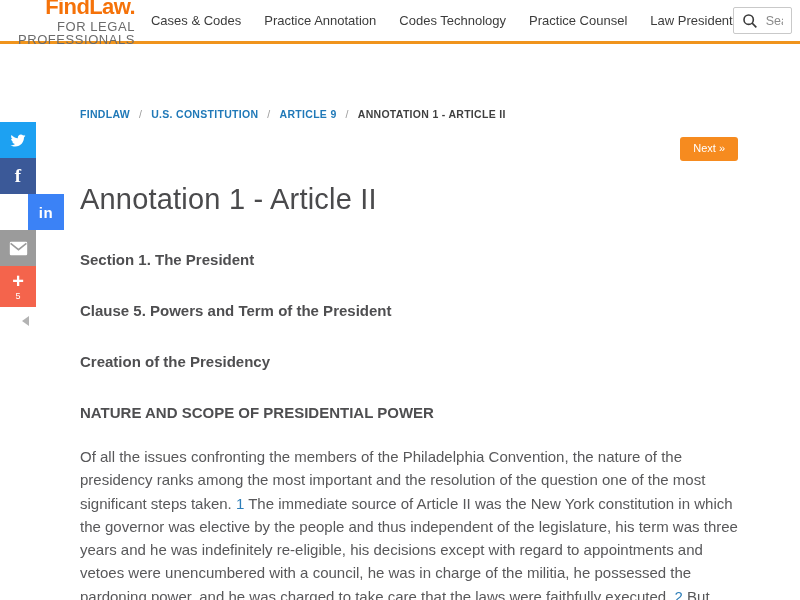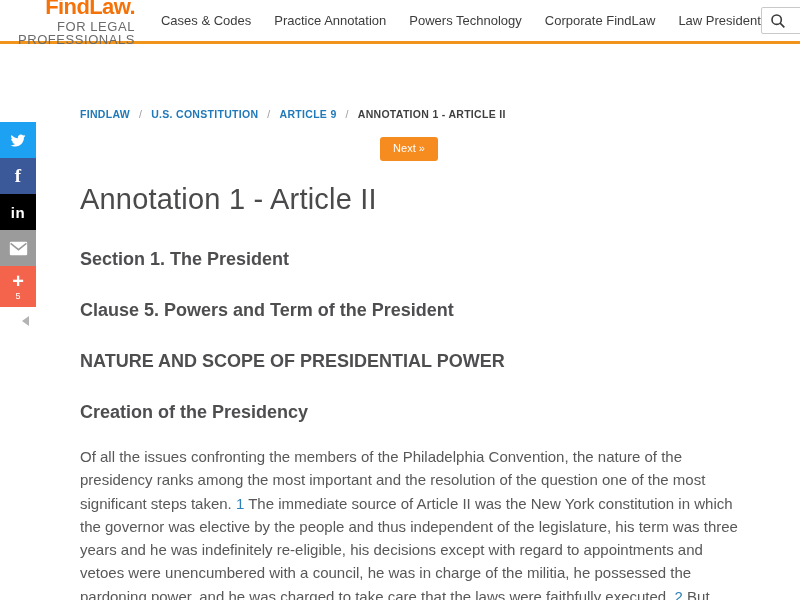--- a/index.html
+++ b/index.html
@@ -6,78 +6,78 @@
   html,body { width:800px; height:600px; background:#fff; overflow:hidden;
               font-family:"Liberation Sans", sans-serif; position:relative; }
 
   
   .site-header { position:absolute; top:0; left:0; width:800px; height:44px;
                  background:#fff; display:flex; align-items:center;
                  border-bottom:3px solid #f0941c; padding:0 8px 0 18px; }
   .logo { display:flex; flex-direction:column; line-height:1; cursor:pointer;text-align:right; }
   .logo-title { color:#f57209; font-size:22px; font-weight:bold; letter-spacing:-0.6px; }
   .logo-tagline { color:#6b6b6b; font-size:13px; letter-spacing:0.55px; margin-top:2px; }
-  .main-nav { display:flex; margin-left:26px; gap:23px; }
+  .main-nav { display:flex; margin-left:16px; gap:23px; }
   .main-nav a { color:#3c3c3c; font-size:13px; text-decoration:none; white-space:nowrap; }
   .search-box { margin-left:auto; width:150px; height:27px; border:1px solid #c9c9c9;
                 border-radius:2px; display:flex; align-items:center; padding:0 8px; gap:8px; background:#fff; }
   .search-box svg { flex:0 0 auto; }
   .search-box input { border:none; outline:none; width:100%; font-size:12.5px;
                       font-family:"Liberation Sans", sans-serif; color:#555; background:transparent; }
   .search-box input::placeholder { color:#8a8a8a; }
 
   
   .social-sidebar { position:absolute; left:0; top:122px; width:36px; }
   .social-btn { width:36px; height:36px; display:flex; align-items:center; justify-content:center;
                 color:#fff; text-decoration:none; }
   .btn-twitter  { background:#1da1f2; }
   .btn-facebook { background:#3b5998; font-size:19px; font-weight:bold; font-family:"Liberation Serif", serif; }
-  .btn-linkedin { background:#000000; font-size:15px; font-weight:bold; letter-spacing:0.5px; }
+  .btn-linkedin { background:#3b82f6; font-size:15px; font-weight:bold; letter-spacing:0.5px;margin-left:28px; }
   .btn-email    { background:#9b9b9b; }
   .btn-share    { background:#f4644c; height:41px; flex-direction:column; }
   .share-plus   { font-size:20px; font-weight:bold; line-height:18px; }
   .share-count  { font-size:9px; line-height:10px; margin-top:1px; }
   .collapse-arrow { margin:9px 0 0 22px; width:0; height:0; cursor:pointer;
                     border-top:5px solid transparent; border-bottom:5px solid transparent;
                     border-right:7px solid #b3b3b3; }
 
   
   .main-content { position:absolute; left:80px; top:108px; width:658px; }
   .breadcrumb { font-size:10.5px; font-weight:bold; letter-spacing:0.3px; color:#9b9b9b; }
   .breadcrumb a { color:#2079b8; text-decoration:none; }
   .breadcrumb .sep { color:#9b9b9b; margin:0 9px; font-weight:normal; }
   .breadcrumb .current { color:#3f3f3f; }
 
-  .next-row { display:flex; justify-content:center; margin-top:17px; }
+  .next-row { display:flex; justify-content:flex-end; margin-top:17px; }
   .next-button { background:#f68b1f; color:#fff; font-size:11px; line-height:1;
                  padding:6px 13px 7px; border-radius:3px; text-decoration:none; }
 
   h1.page-title { margin-top:22px; font-size:29px; font-weight:normal; color:#4a4a4c; letter-spacing:0.2px; }
 
-  h2.section-heading { font-size:18px; font-weight:bold; color:#4e4e50; line-height:15px;margin-top:36px; }
+  h2.section-heading { font-size:15px; font-weight:bold; color:#4e4e50; line-height:15px;margin-top:36px; }
   .h2-first { margin-top:31px; }
   .h2-next  { margin-top:18px; }
 
   p.body-para { font-size:15px; line-height:23.3px; color:#58585a; }
   .p-first { margin-top:25px; }
   a.footnote-link { color:#2e7eb8; text-decoration:none; }
 </style>
 </head>
 <body>
 
 <header class="site-header">
   <a class="logo">
     <span class="logo-title">FindLaw.</span>
     <span class="logo-tagline">FOR LEGAL PROFESSIONALS</span>
   </a>
   <nav class="main-nav">
     <a href="#">Cases &amp; Codes</a>
     <a href="#">Practice Annotation</a>
-    <a href="#">Powers Technology</a>
-    <a href="#">Corporate FindLaw</a>
+    <a href="#">Codes Technology</a>
+    <a href="#">Practice Counsel</a>
     <a href="#">Law President</a>
   </nav>
   <div class="search-box">
     <svg width="16" height="16" viewBox="0 0 24 24" fill="none" stroke="#3a3a3a" stroke-width="2.4">
       <circle cx="10" cy="10" r="7"></circle>
       <line x1="15.2" y1="15.2" x2="21.5" y2="21.5"></line>
     </svg>
     <input type="text" placeholder="Search FindLaw" style="">
   </div>
 </header>
@@ -114,18 +114,18 @@
   </nav>
 
   <div class="next-row">
     <a href="#" class="next-button">Next »</a>
   </div>
 
   <h1 class="page-title">Annotation 1 - Article II</h1>
 
   <h2 class="section-heading h2-first">Section 1. The President</h2>
   <h2 class="section-heading h2-next">Clause 5. Powers and Term of the President</h2>
+  <h2 class="section-heading h2-next">Creation of the Presidency</h2>
   <h2 class="section-heading h2-next">NATURE AND SCOPE OF PRESIDENTIAL POWER</h2>
-  <h2 class="section-heading h2-next">Creation of the Presidency</h2>
 
   <p class="body-para p-first"><span>Of all the issues confronting the members of the Philadelphia Convention, the nature of the presidency ranks among the most important and the resolution of the question one of the most significant steps taken. </span><a href="#" class="footnote-link">1</a><span> The immediate source of Article II was the New York constitution in which the governor was elective by the people and thus independent of the legislature, his term was three years and he was indefinitely re-eligible, his decisions except with regard to appointments and vetoes were unencumbered with a council, he was in charge of the militia, he possessed the pardoning power, and he was charged to take care that the laws were faithfully executed. </span><a href="#" class="footnote-link">2</a><span> But when the Convention assembled and almost to its closing days, there was no assurance that the executive department would not be headed by plural administrators, would not be unalterably tied to the legislature, and would not be devoid of many of the powers normally associated with an executive.</span></p>
 
 </main>
 
 </body></html>

